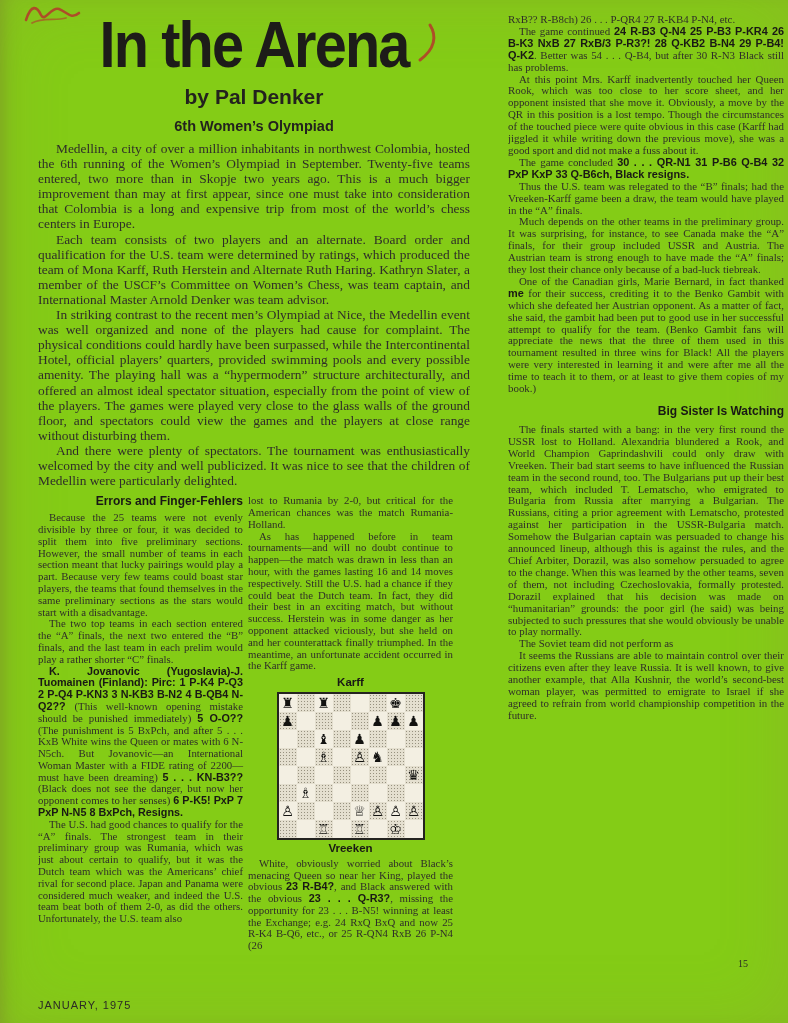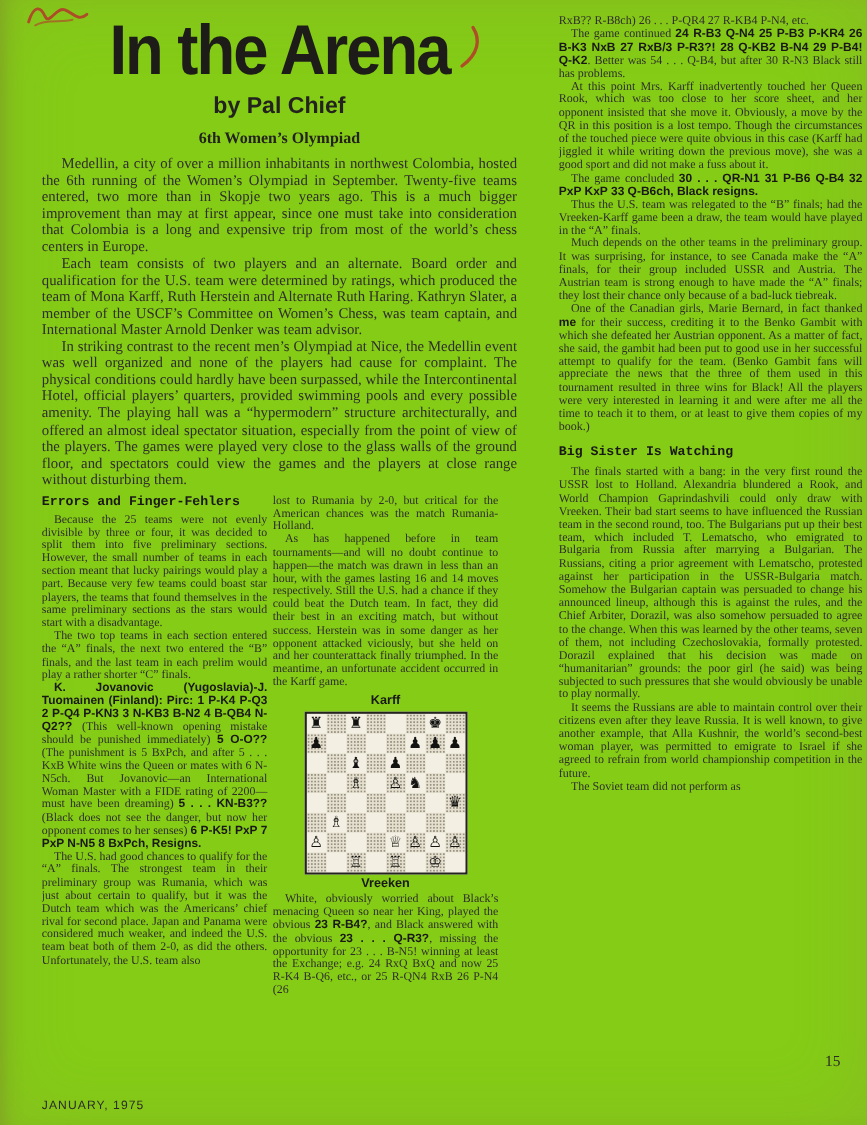--- a/index.html
+++ b/index.html
@@ -12,36 +12,36 @@
   .left-zone{position:absolute; left:38px; top:0; width:432px;}
   .right-zone{position:absolute; left:492px; top:14px; width:276px; height:930px; overflow:hidden;margin-left:16px;}
 
   .masthead{text-align:center; margin-top:10px;}
   .title{
     font-family:"Liberation Sans", sans-serif; font-weight:bold; color:#1d1c19;
     font-size:64px; line-height:70px; letter-spacing:-2px;
     transform:scaleX(.9); transform-origin:50% 50%; white-space:nowrap;
   }
   .byline{font-family:"Liberation Sans", sans-serif; font-weight:bold; font-size:21px; line-height:24px; margin-top:5px; color:#23221e;}
-  .subheading{font-family:Liberation Serif, serif; font-weight:bold; font-size:14.5px; line-height:16px; margin-top:9px; color:#23221e;}
+  .subheading{font-family:Liberation Sans, sans-serif; font-weight:bold; font-size:14.5px; line-height:16px; margin-top:9px; color:#23221e;}
 
   .intro{margin-top:7px; font-size:13.4px; line-height:15.1px; text-align:justify;}
   .intro .rpara{margin:0; text-indent:18px;}
 
   .cols-row{display:flex; gap:5px; margin-top:7px; height:486px; overflow:hidden;}
   .col{width:205px; font-size:10.8px; line-height:11.8px; text-align:justify;}
   .right-zone .rich{font-size:10.9px; line-height:11.9px; text-align:justify;}
 
   .rpara{margin:0; text-indent:11px;}
   .rpara.noindent{text-indent:0;}
   .mv{font-family:"Liberation Sans", sans-serif; font-weight:bold; color:#191815;}
 
   .col-heading{
-    font-family:Liberation Mono, monospace; font-weight:bold; font-size:12px; line-height:13px;
-    text-align:left; margin:0 0 4px 0; color:#191815;
+    font-family:Liberation Sans, sans-serif; font-weight:bold; font-size:12px; line-height:13px;
+    text-align:right; margin:0 0 4px 0; color:#191815;
   }
   .col-heading.spaced{margin-top:10px; margin-bottom:6px;}
 
   .diagram-block{width:150px; margin:5px auto 3px auto;}
   .diagram-label{font-family:"Liberation Sans", sans-serif; font-weight:bold; font-size:11.5px; text-align:center; margin:3px 0; color:#191815;}
   .chessboard{
     width:144px; margin:0 auto; border:2px solid #24231f; background:#f3efe2;
     display:grid; grid-template-columns:repeat(8,18px); grid-template-rows:repeat(8,18px);
   }
   .sq{width:18px; height:18px; display:flex; align-items:center; justify-content:center;
@@ -51,22 +51,22 @@
     background-color:#e4dfcf;
     background-image:radial-gradient(#97917f 26%, rgba(0,0,0,0) 32%);
     background-size:3px 3px;
   }
 
   .footer-issue{
     position:absolute; left:38px; top:999px;
     font-family:Liberation Sans, sans-serif; font-size:11px; letter-spacing:1px; color:#2b2a25;
   }
   .page-number{
-    position:absolute; right:24px; top:958px;
-    font-family:"Liberation Serif", serif; font-size:14px; color:#2b2a25;
+    position:absolute; right:40px; top:958px;
+    font-family:"Liberation Serif", serif; font-size:10px; color:#2b2a25;
   }
 
   .pen-mark{position:absolute; pointer-events:none; opacity:.85;}
   .pen-mark.tl{left:22px; top:1px;}
   .pen-mark.title-side{left:409px; top:22px;}
 </style>
 </head>
 <body>
 
 <div class="page">
@@ -75,28 +75,29 @@
     <path d="M4 19 C 9 3, 15 5, 19 14 C 23 22, 29 5, 37 8 C 45 11, 49 19, 57 12" stroke="#b5392b" stroke-width="2.6" fill="none" stroke-linecap="round"></path>
     <path d="M10 22 C 20 16, 34 20, 44 17" stroke="#b5392b" stroke-width="1.8" fill="none" stroke-linecap="round" opacity="0.7"></path>
   </svg>
   <svg class="pen-mark title-side" width="30" height="42" viewBox="0 0 30 42">
     <path d="M21 3 C 28 14, 26 27, 11 38" stroke="#b5392b" stroke-width="3" fill="none" stroke-linecap="round"></path>
   </svg>
 
   <div class="left-zone">
     <div class="masthead">
       <div class="title">In the Arena</div>
-      <div class="byline">by Pal Chief</div>
+      <div class="byline">by Pal Denker</div>
       <div class="subheading">6th Women’s Olympiad</div>
     </div>
 
     <div class="intro">
         <p class="rpara"><span>Medellin, a city of over a million inhabitants in northwest Colombia, hosted the 6th running of the Women’s Olympiad in September. Twenty-five teams entered, two more than in Skopje two years ago. This is a much bigger improvement than may at first appear, since one must take into consideration that Colombia is a long and expensive trip from most of the world’s chess centers in Europe.</span></p>
         <p class="rpara"><span>Each team consists of two players and an alternate. Board order and qualification for the U.S. team were determined by ratings, which produced the team of Mona Karff, Ruth Herstein and Alternate Ruth Haring. Kathryn Slater, a member of the USCF’s Committee on Women’s Chess, was team captain, and International Master Arnold Denker was team advisor.</span></p>
         <p class="rpara"><span>In striking contrast to the recent men’s Olympiad at Nice, the Medellin event was well organized and none of the players had cause for complaint. The physical conditions could hardly have been surpassed, while the Intercontinental Hotel, official players’ quarters, provided swimming pools and every possible amenity. The playing hall was a “hypermodern” structure architecturally, and offered an almost ideal spectator situation, especially from the point of view of the players. The games were played very close to the glass walls of the ground floor, and spectators could view the games and the players at close range without disturbing them.</span></p>
+        <p class="rpara"><span>And there were plenty of spectators. The tournament was enthusiastically welcomed by the city and well publicized. It was nice to see that the children of Medellin were particularly delighted.</span></p>
       </div>
 
     <div class="cols-row">
       <div class="col">
         <h3 class="col-heading">Errors and Finger-Fehlers</h3>
         <div class="rich">
             <p class="rpara"><span>Because the 25 teams were not evenly divisible by three or four, it was decided to split them into five preliminary sections. However, the small number of teams in each section meant that lucky pairings would play a part. Because very few teams could boast star players, the teams that found themselves in the same preliminary sections as the stars would start with a disadvantage.</span></p>
             <p class="rpara"><span>The two top teams in each section entered the “A” finals, the next two entered the “B” finals, and the last team in each prelim would play a rather shorter “C” finals.</span></p>
             <p class="rpara"><span class="mv">K. Jovanovic (Yugoslavia)-J. Tuomainen (Finland): Pirc: 1 P-K4 P-Q3 2 P-Q4 P-KN3 3 N-KB3 B-N2 4 B-QB4 N-Q2?? </span><span>(This well-known opening mistake should be punished immediately) </span><span class="mv">5 O-O?? </span><span>(The punishment is 5 BxPch, and after 5 . . . KxB White wins the Queen or mates with 6 N-N5ch. But Jovanovic—an International Woman Master with a FIDE rating of 2200—must have been dreaming) </span><span class="mv">5 . . . KN-B3?? </span><span>(Black does not see the danger, but now her opponent comes to her senses) </span><span class="mv">6 P-K5! PxP 7 PxP N-N5 8 BxPch, Resigns.</span></p>
             <p class="rpara"><span>The U.S. had good chances to qualify for the “A” finals. The strongest team in their preliminary group was Rumania, which was just about certain to qualify, but it was the Dutch team which was the Americans’ chief rival for second place. Japan and Panama were considered much weaker, and indeed the U.S. team beat both of them 2-0, as did the others. Unfortunately, the U.S. team also</span></p>
@@ -191,20 +192,20 @@
         <p class="rpara"><span>The game continued </span><span class="mv">24 R-B3 Q-N4 25 P-B3 P-KR4 26 B-K3 NxB 27 RxB/3 P-R3?! 28 Q-KB2 B-N4 29 P-B4! Q-K2</span><span>. Better was 54 . . . Q-B4, but after 30 R-N3 Black still has problems.</span></p>
         <p class="rpara"><span>At this point Mrs. Karff inadvertently touched her Queen Rook, which was too close to her score sheet, and her opponent insisted that she move it. Obviously, a move by the QR in this position is a lost tempo. Though the circumstances of the touched piece were quite obvious in this case (Karff had jiggled it while writing down the previous move), she was a good sport and did not make a fuss about it.</span></p>
         <p class="rpara"><span>The game concluded </span><span class="mv">30 . . . QR-N1 31 P-B6 Q-B4 32 PxP KxP 33 Q-B6ch, Black resigns.</span></p>
         <p class="rpara"><span>Thus the U.S. team was relegated to the “B” finals; had the Vreeken-Karff game been a draw, the team would have played in the “A” finals.</span></p>
         <p class="rpara"><span>Much depends on the other teams in the preliminary group. It was surprising, for instance, to see Canada make the “A” finals, for their group included USSR and Austria. The Austrian team is strong enough to have made the “A” finals; they lost their chance only because of a bad-luck tiebreak.</span></p>
         <p class="rpara"><span>One of the Canadian girls, Marie Bernard, in fact thanked </span><span class="mv">me</span><span> for their success, crediting it to the Benko Gambit with which she defeated her Austrian opponent. As a matter of fact, she said, the gambit had been put to good use in her successful attempt to qualify for the team. (Benko Gambit fans will appreciate the news that the three of them used in this tournament resulted in three wins for Black! All the players were very interested in learning it and were after me all the time to teach it to them, or at least to give them copies of my book.)</span></p>
       </div>
     <h3 class="col-heading spaced">Big Sister Is Watching</h3>
     <div class="rich">
         <p class="rpara"><span>The finals started with a bang: in the very first round the USSR lost to Holland. Alexandria blundered a Rook, and World Champion Gaprindashvili could only draw with Vreeken. Their bad start seems to have influenced the Russian team in the second round, too. The Bulgarians put up their best team, which included T. Lematscho, who emigrated to Bulgaria from Russia after marrying a Bulgarian. The Russians, citing a prior agreement with Lematscho, protested against her participation in the USSR-Bulgaria match. Somehow the Bulgarian captain was persuaded to change his announced lineup, although this is against the rules, and the Chief Arbiter, Dorazil, was also somehow persuaded to agree to the change. When this was learned by the other teams, seven of them, not including Czechoslovakia, formally protested. Dorazil explained that his decision was made on “humanitarian” grounds: the poor girl (he said) was being subjected to such pressures that she would obviously be unable to play normally.</span></p>
+        <p class="rpara"><span>The Soviet team did not perform as</span></p>
         <p class="rpara"><span>It seems the Russians are able to maintain control over their citizens even after they leave Russia. It is well known, to give another example, that Alla Kushnir, the world’s second-best woman player, was permitted to emigrate to Israel if she agreed to refrain from world championship competition in the future.</span></p>
-        <p class="rpara"><span>The Soviet team did not perform as</span></p>
       </div>
   </div>
 
   <div class="footer-issue">JANUARY, 1975</div>
   <div class="page-number">15</div>
 </div>
 
 </body></html>

